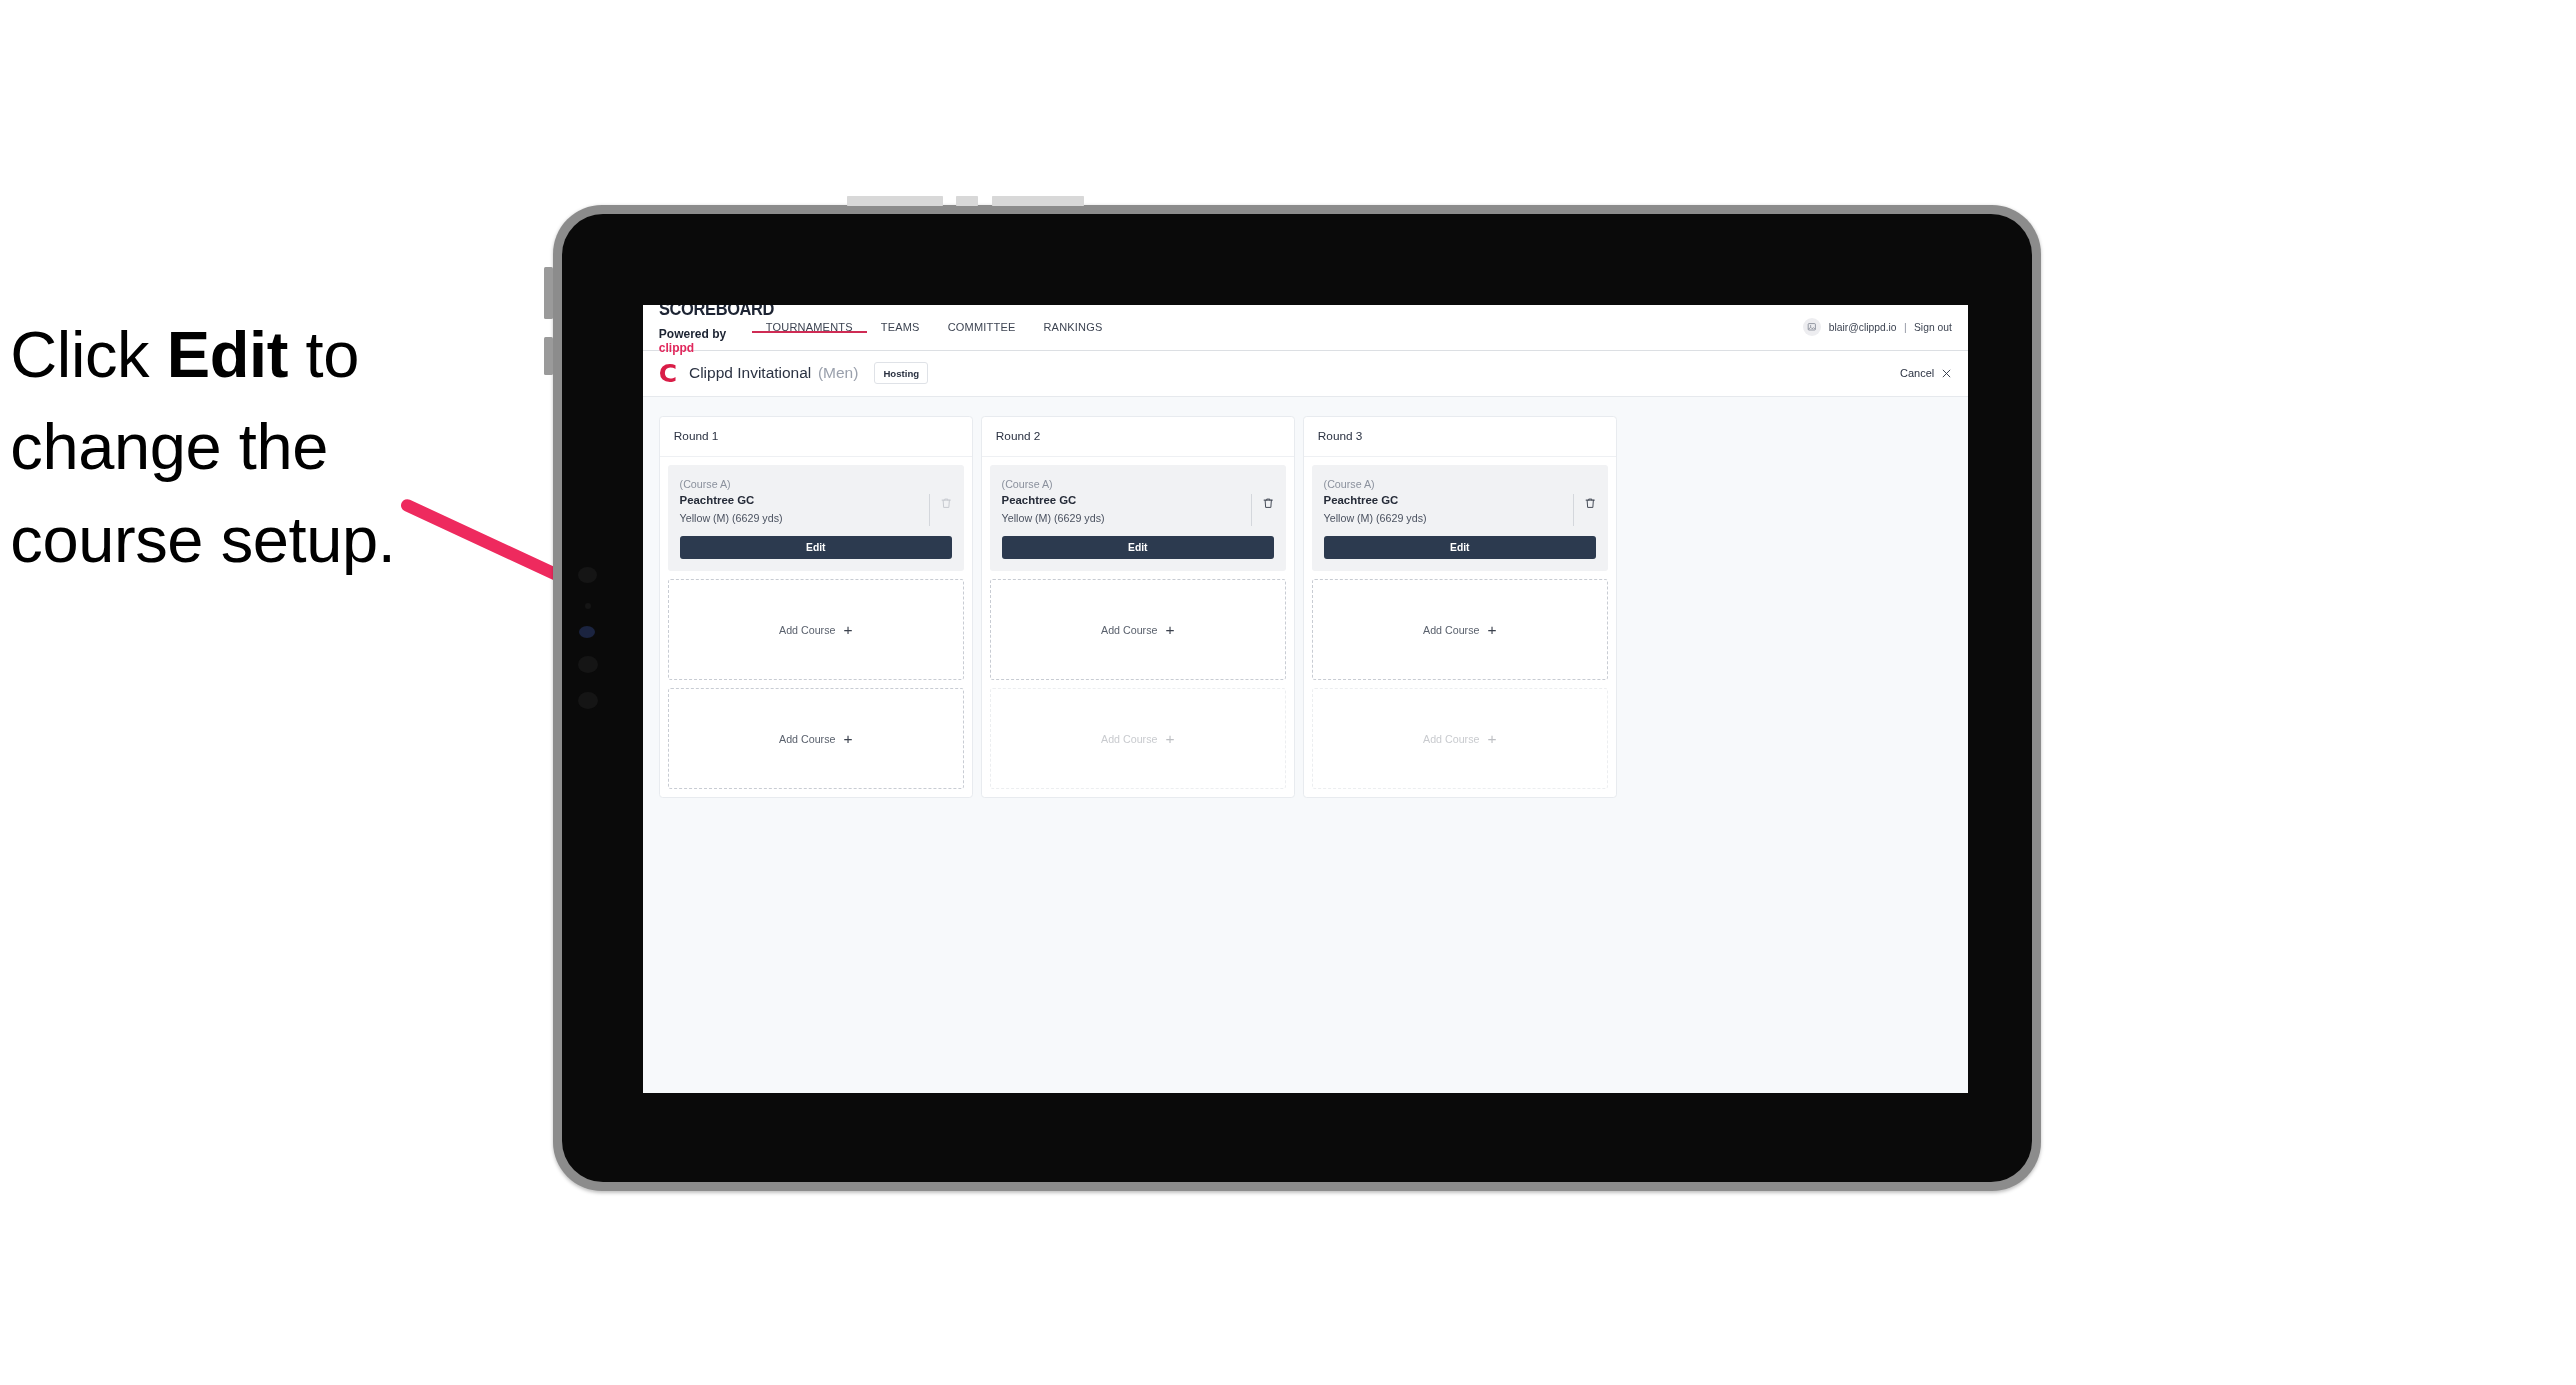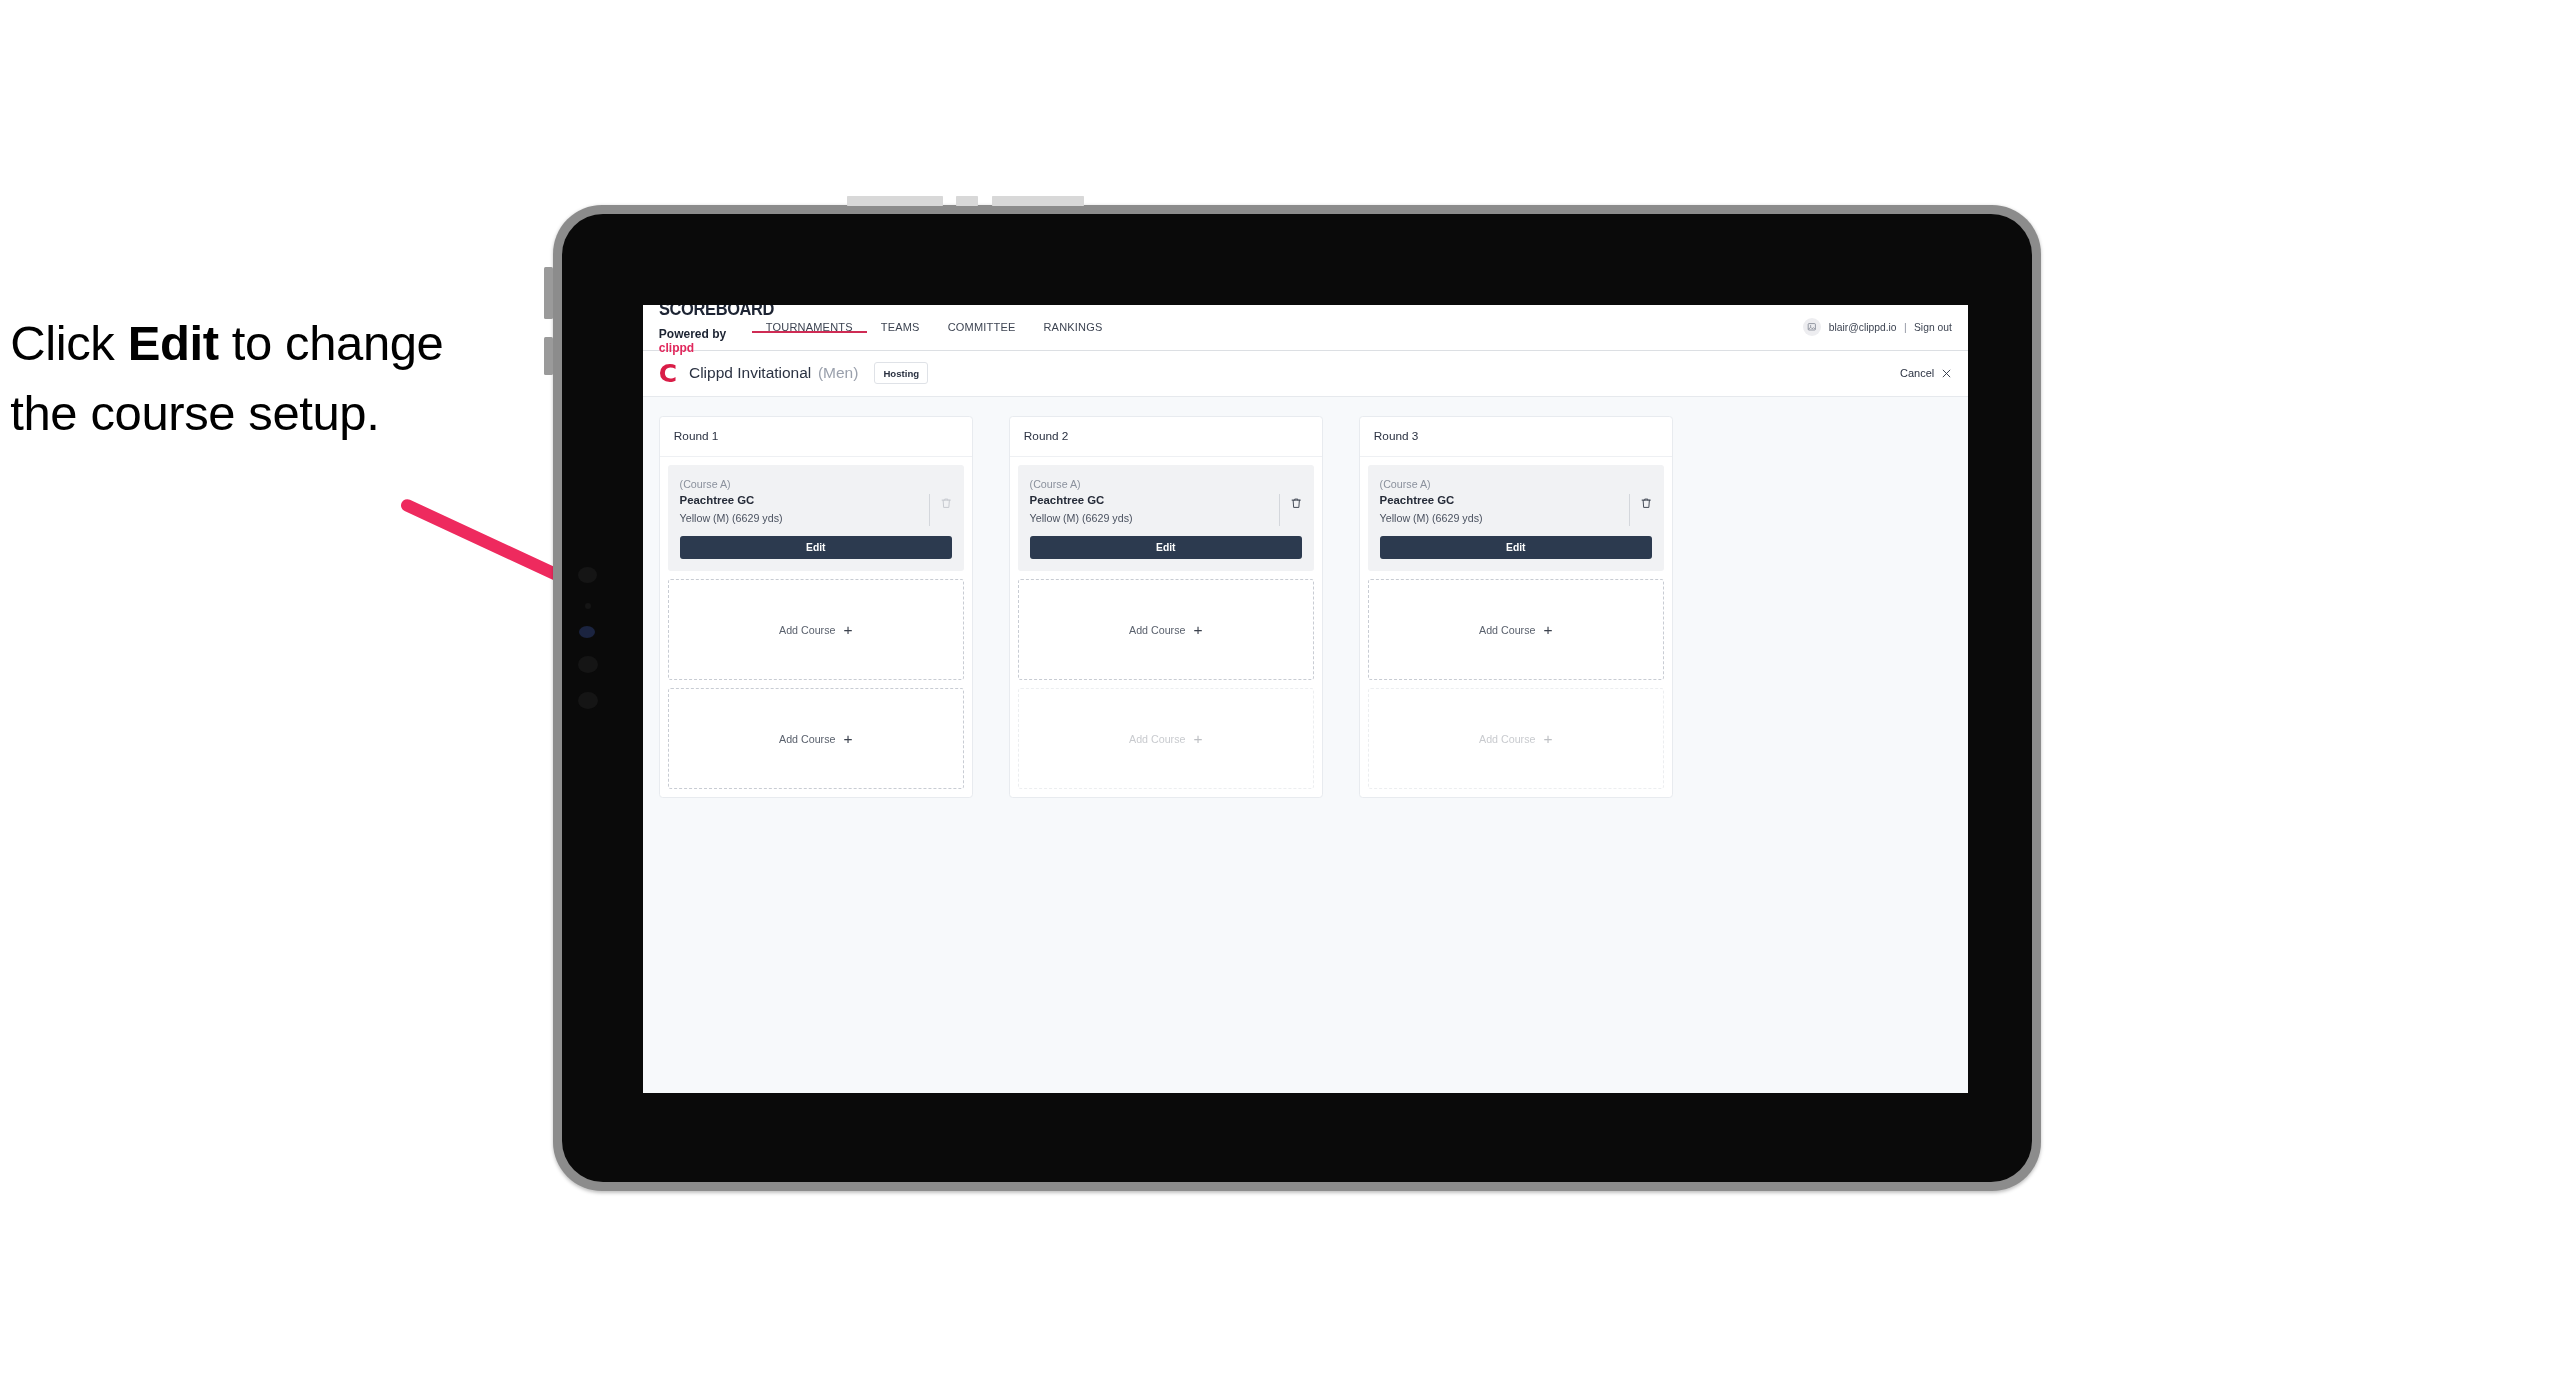--- a/index.html
+++ b/index.html
@@ -11,21 +11,21 @@
     font-family: "Liberation Sans", sans-serif;
     overflow: hidden;
   }
 
   
   #callout {
     position: absolute;
     left: 10.3px;
     top: 309px;
     width: 442px;
-    font-size: 49px;
+    font-size: 65px;
     line-height: 1.42;
     color: #000000;
     font-family: "Liberation Sans", sans-serif;
     letter-spacing: -0.4px;
   }
   #callout b { font-weight: 700; }
 
   #arrow-svg {
     position: absolute;
     left: 383px;
@@ -219,21 +219,21 @@
   .tab.active {
     background: #ffffff;
     color: #1d2433;
     font-weight: 600;
   }
 
   
   #content {
     padding: 19px 16px;
     display: flex;
-    gap: 36px;
+    gap: 8px;
     align-items: flex-start;
   }
   .round-col {
     width: 314px;
     background: #ffffff;
     border: 0.7px solid #e8ebef;
     border-radius: 3.7px;
     overflow: hidden;
     flex: 0 0 auto;
   }

